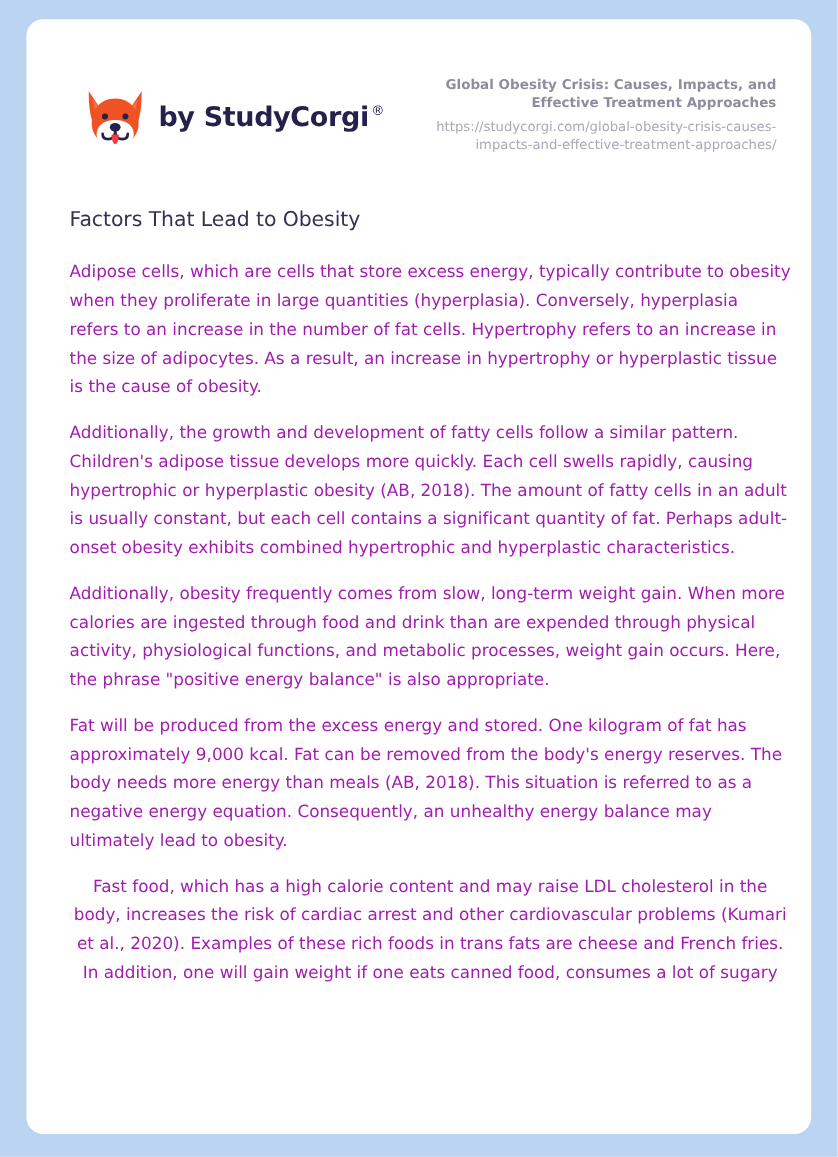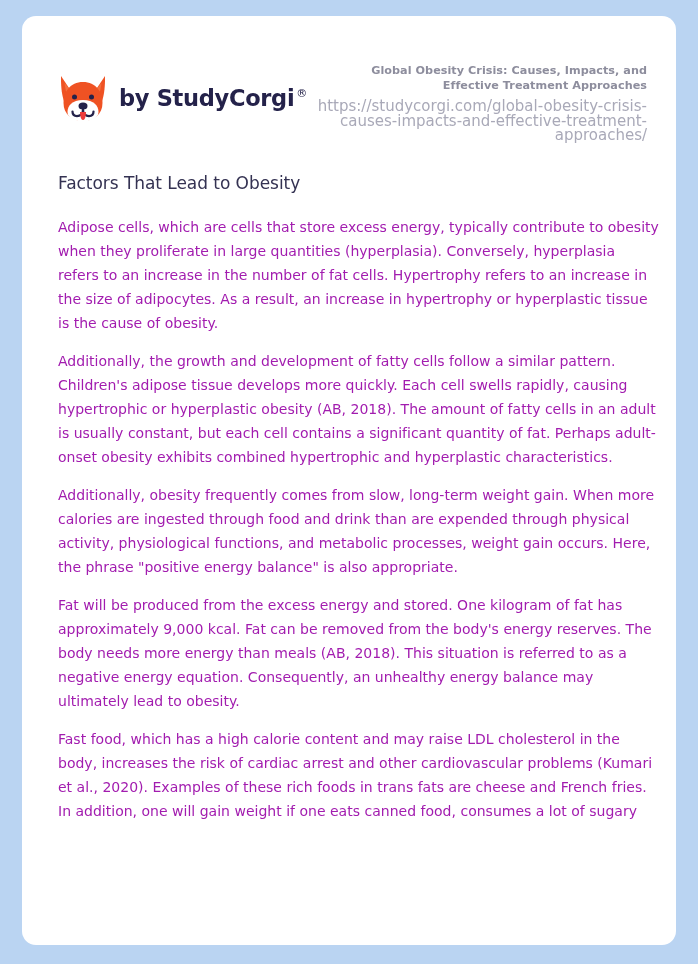--- a/index.html
+++ b/index.html
@@ -29,21 +29,21 @@
   .doc-header {
     position: absolute;
     left: 0;
     top: 0;
     width: 654px;
     height: 120px;
   }
 
   .brand {
     position: absolute;
-    left: 36px;
+    left: 49px;
     top: 58px;
     display: flex;
     align-items: center;
     justify-content: center;
   }
 
   .brand-logo {
     width: 50px;
     height: 48px;
     display: block;
@@ -79,21 +79,21 @@
   .header-title {
     font-size: 11.2px;
     font-weight: bold;
     color: #8d8d9d;
     line-height: 14.5px;
     letter-spacing: 0.05px;
   }
 
   .header-url {
     margin-top: 6px;
-    font-size: 15px;
+    font-size: 11px;
     font-weight: normal;
     color: #a9a9b8;
     line-height: 14.5px;
     word-break: break-word;
   }
 
   
   .article {
     position: absolute;
     left: 36px;
@@ -113,20 +113,21 @@
   .article-paragraph {
     font-size: 14px;
     color: #a21caf;
     line-height: 24px;
     margin: 0 0 14px 0;
     text-align: left;
     letter-spacing: 0.01px;
   }
   .article-paragraph:last-child {
     margin-bottom: 15px;
+    text-align: center;
   }
 </style>
 </head>
 <body>
 
 <div class="page-card">
 
   <div class="doc-header">
 
     <div class="brand">

